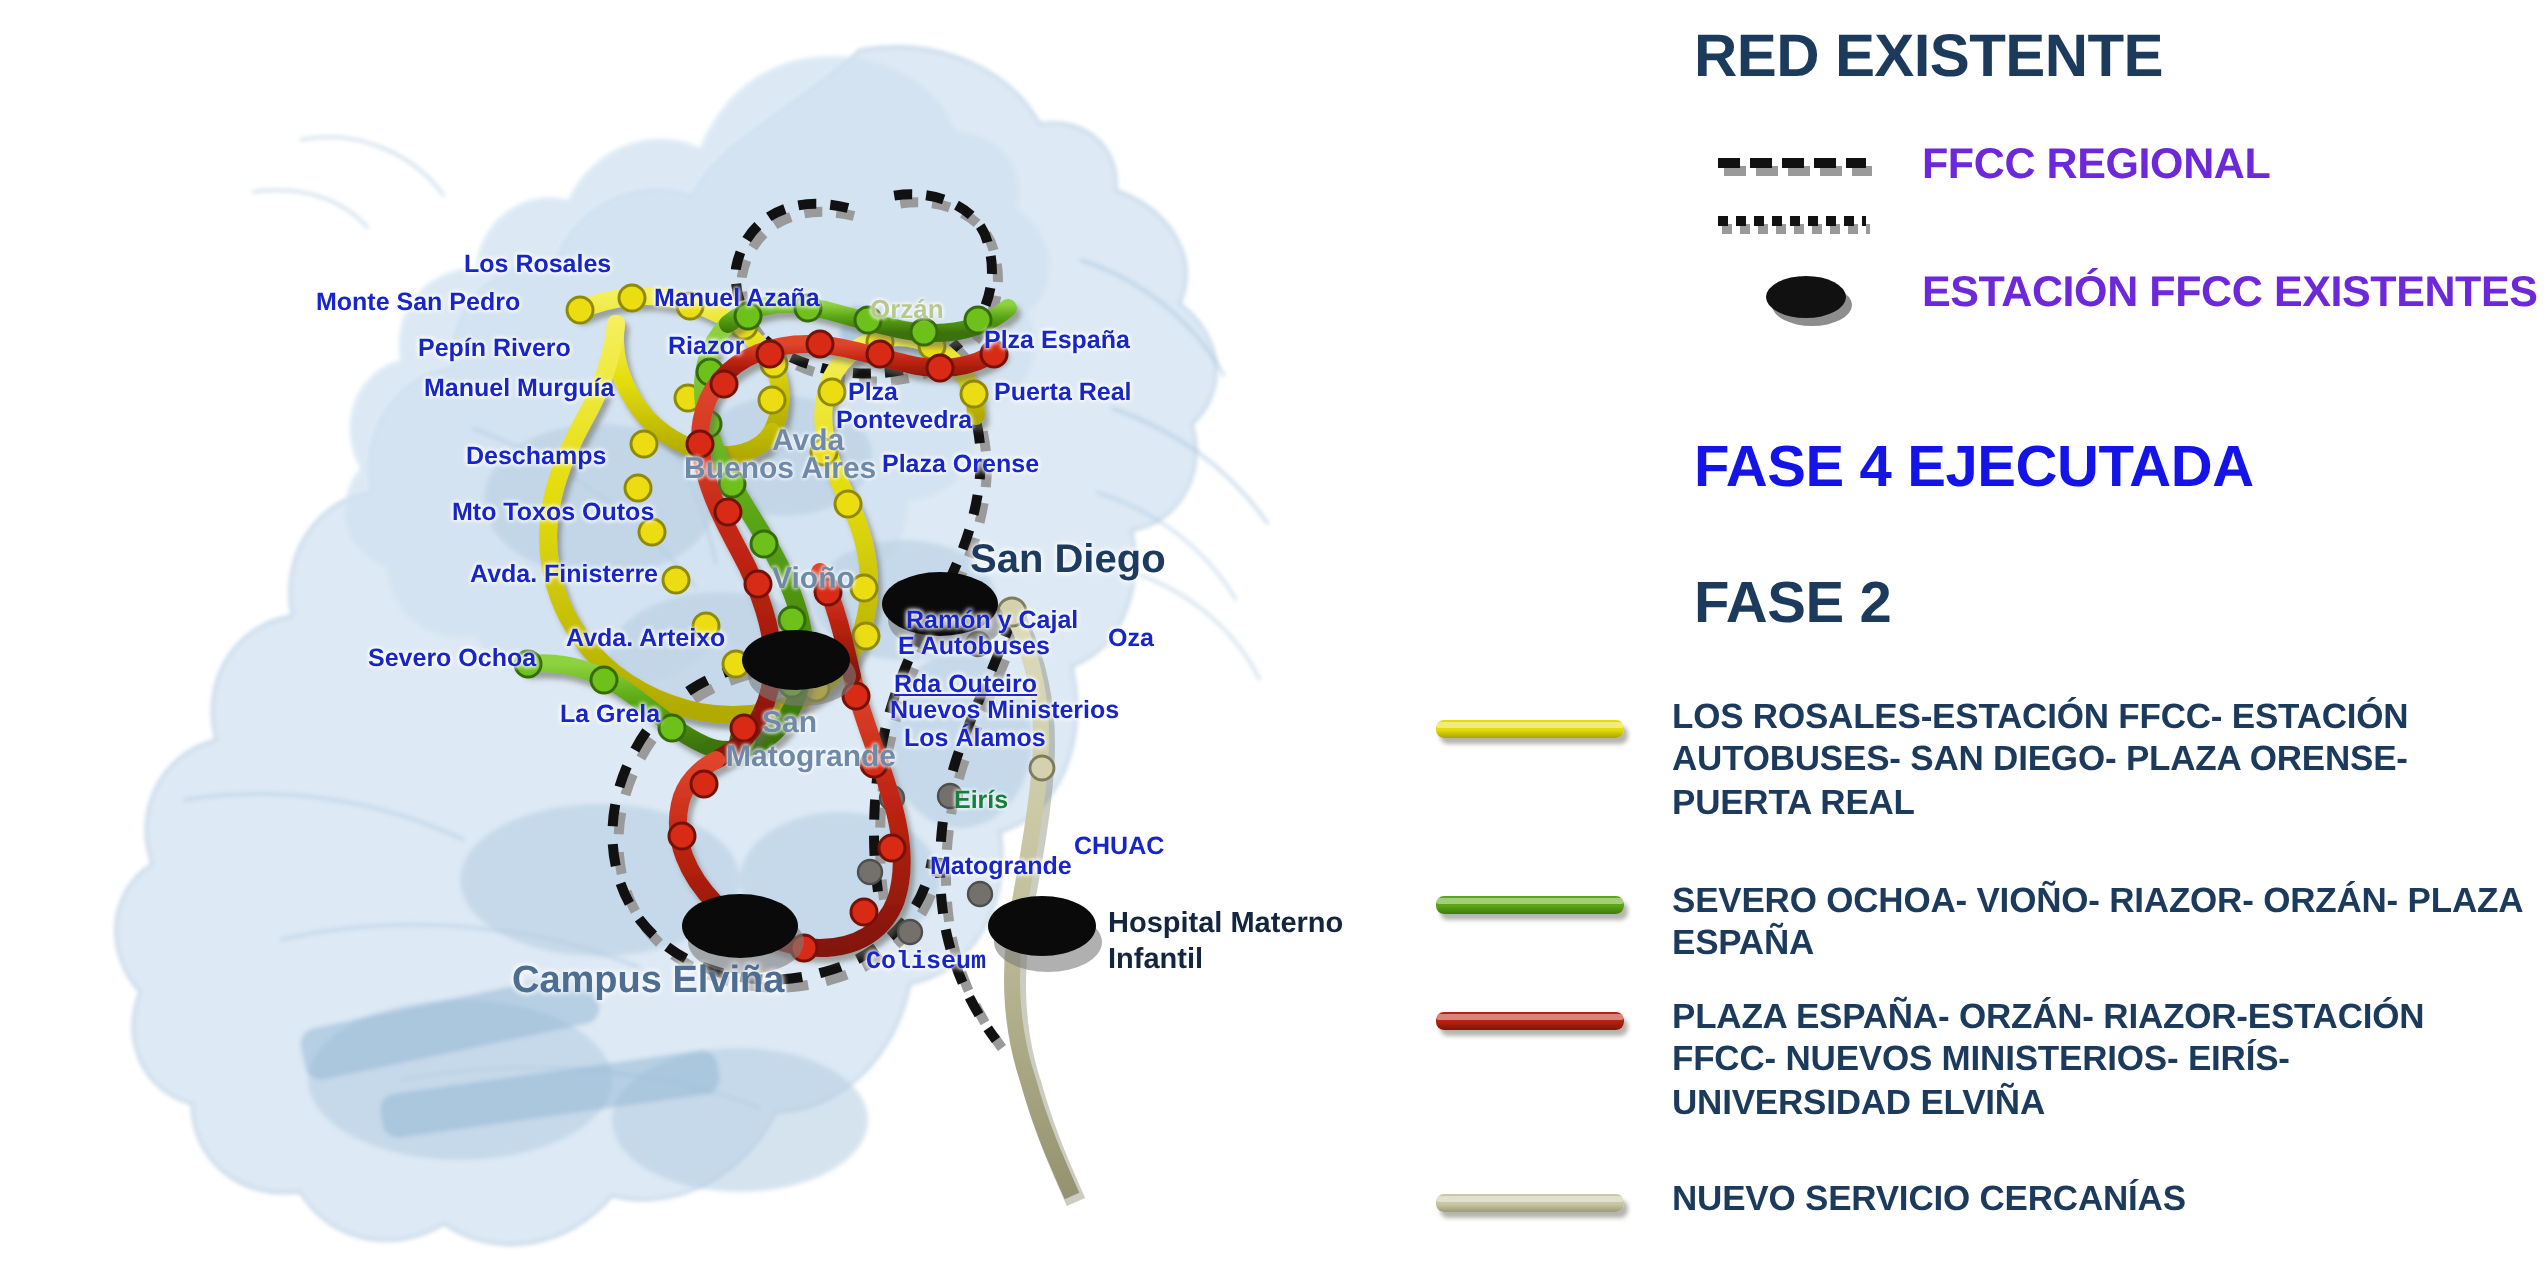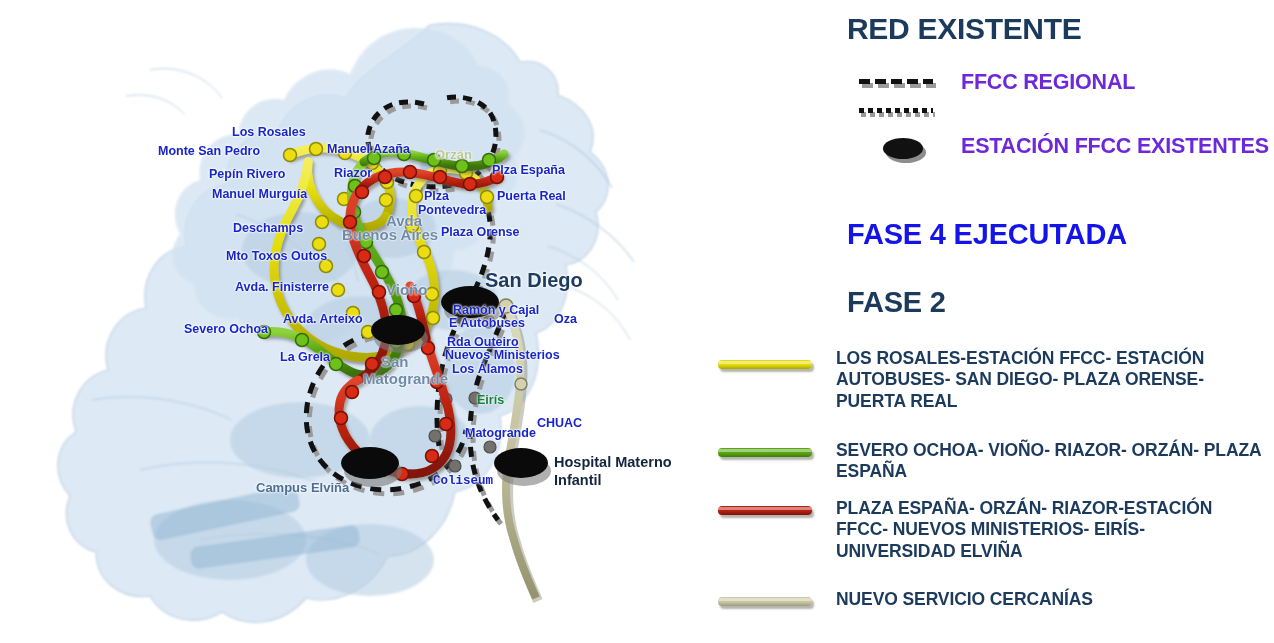--- a/index.html
+++ b/index.html
@@ -16,21 +16,21 @@
   #map-svg{position:absolute;left:0;top:0;}
 
   
   .maplabel{position:absolute;white-space:nowrap;font-weight:bold;line-height:1.05;}
   .lbl-station{color:#1826c8;font-size:12.5px;text-shadow:0 0 2px #fff,0 0 2px #fff,0 0 3px #fff;}
   .lbl-district{color:#6f8aa8;font-size:15px;text-shadow:0 0 2px #fff,0 0 2px #fff;}
   .lbl-district-lg{color:#1d3a5f;font-size:20px;text-shadow:0 0 3px #fff,0 0 3px #fff;}
   .lbl-yellowtext{color:#15803d;font-size:12.5px;text-shadow:0 0 2px #fff,0 0 2px #fff;}
   .lbl-greentext{color:#b9c98e;font-size:13px;text-shadow:0 0 2px #fff,0 0 2px #fff;}
   .lbl-dark{color:#13253f;font-size:14.5px;text-shadow:0 0 2px #fff,0 0 2px #fff;}
-  .lbl-campus{color:#4d6e92;font-size:13px;text-shadow:0 0 3px #fff,0 0 3px #fff;}
+  .lbl-campus{color:#4d6e92;font-size:19px;text-shadow:0 0 3px #fff,0 0 3px #fff;}
 
   
   #legend-panel{position:absolute;left:716px;top:0;width:558px;height:643px;background:#fff;}
   #legend-title{position:absolute;left:131px;top:12px;font-size:30px;font-weight:bold;color:#1b3a5c;letter-spacing:-0.3px;}
 
   .existing-row{position:absolute;display:flex;align-items:center;}
   .existing-row .sym{width:86px;flex:0 0 86px;height:20px;position:relative;}
   .existing-row .txt{font-size:21.5px;color:#6d28d9;font-weight:700;white-space:nowrap;margin-left:28px;letter-spacing:-0.2px;}
 
   .dashrow-1{left:131px;top:70px;}

